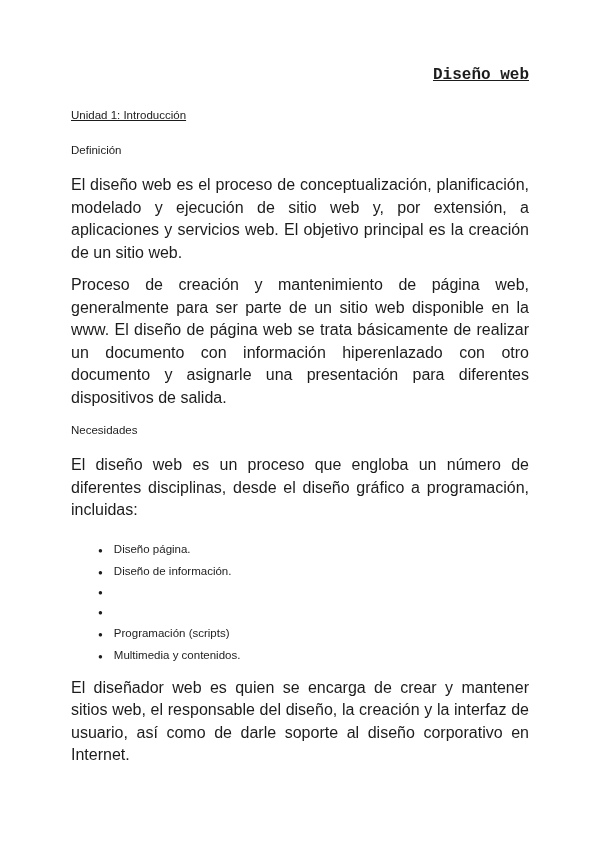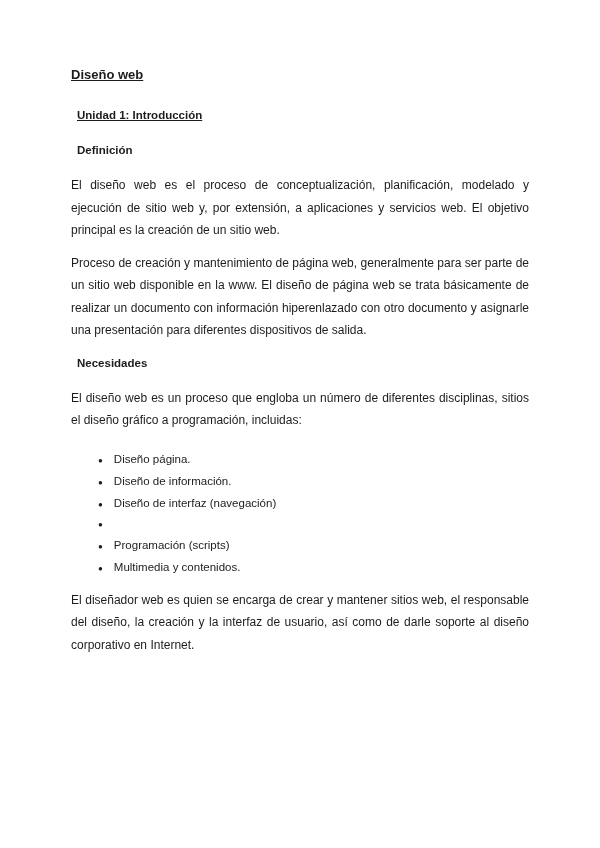--- a/index.html
+++ b/index.html
@@ -12,36 +12,37 @@
     color: #1c1c1c;
     overflow: hidden;
   }
   .page {
     width: 600px;
     height: 848px;
     padding: 64px 71px 40px 71px;
     background: #ffffff;
   }
   .doc-title {
-    font-size: 13px;
+    font-size: 16px;
     font-weight: bold;
     text-decoration: underline;
-    text-align: left;
+    text-align: right;
     margin: 0 0 18px 0;
     line-height: 22px;
+    font-family: Liberation Mono, monospace;
   }
   .heading {
     font-size: 11.5px;
-    font-weight: bold;
-    margin: 8px 0 13px 6px;
+    font-weight: normal;
+    margin: 8px 0 13px 0;
     line-height: 22px;
   }
   .underline { text-decoration: underline; }
   p.body-text {
-    font-size: 12px;
+    font-size: 16px;
     line-height: 22.5px;
     margin: 0 0 10px 0;
     text-align: justify;
   }
   ul.disc-list {
     list-style: none;
     margin: 17px 0 10px 0;
     padding: 0 0 0 27px;
   }
   ul.disc-list li {
@@ -67,34 +68,33 @@
 
   <h3 class="heading">Definición</h3>
 
   <p class="body-text">El diseño web es el proceso de conceptualización, planificación, modelado y ejecución de sitio web y, por extensión, a aplicaciones y servicios web. El objetivo principal es la creación de un sitio web.</p>
 
   <p class="body-text">Proceso de creación y mantenimiento de página web, generalmente para ser parte de un sitio web disponible en la www. El diseño de página web se trata básicamente de realizar un documento con información hiperenlazado con otro documento y asignarle una presentación para diferentes dispositivos de salida.</p>
 
   <h3 class="heading">Necesidades</h3>
 
 
-  <p class="body-text">El diseño web es un proceso que engloba un número de diferentes disciplinas, sitios el diseño gráfico a programación, incluidas:</p>
+  <p class="body-text">El diseño web es un proceso que engloba un número de diferentes disciplinas, desde el diseño gráfico a programación, incluidas:</p>
 
   <ul class="disc-list">
     <li>
       <span class="bullet">●</span>
       <span>Diseño página.</span>
     </li>
     <li>
       <span class="bullet">●</span>
       <span>Diseño de información.</span>
     </li>
     <li>
       <span class="bullet">●</span>
-      <span>Diseño de interfaz (navegación)</span>
     </li>
     <li>
       <span class="bullet">●</span>
     </li>
     <li>
       <span class="bullet">●</span>
       <span>Programación (scripts)</span>
     </li>
     <li>
       <span class="bullet">●</span>

